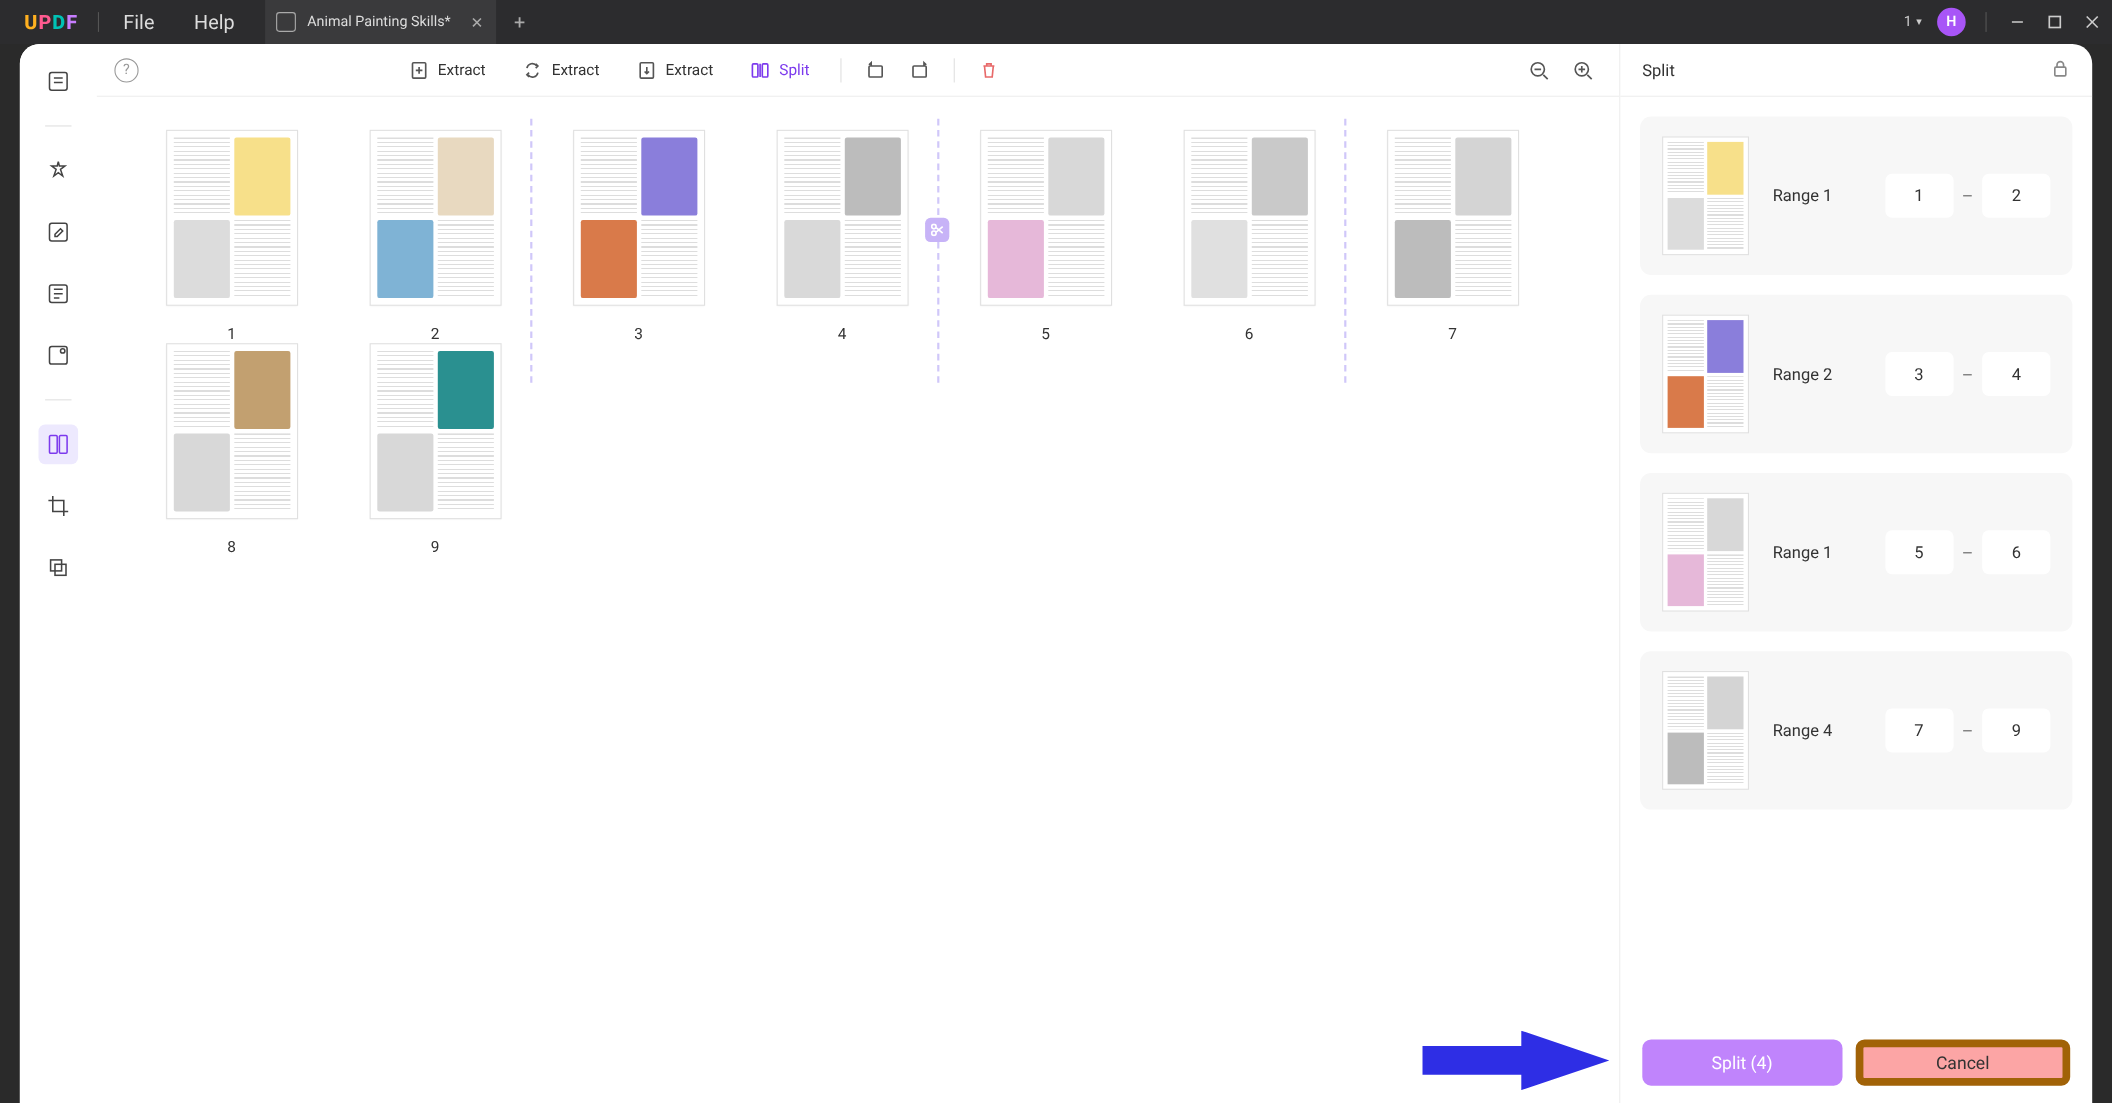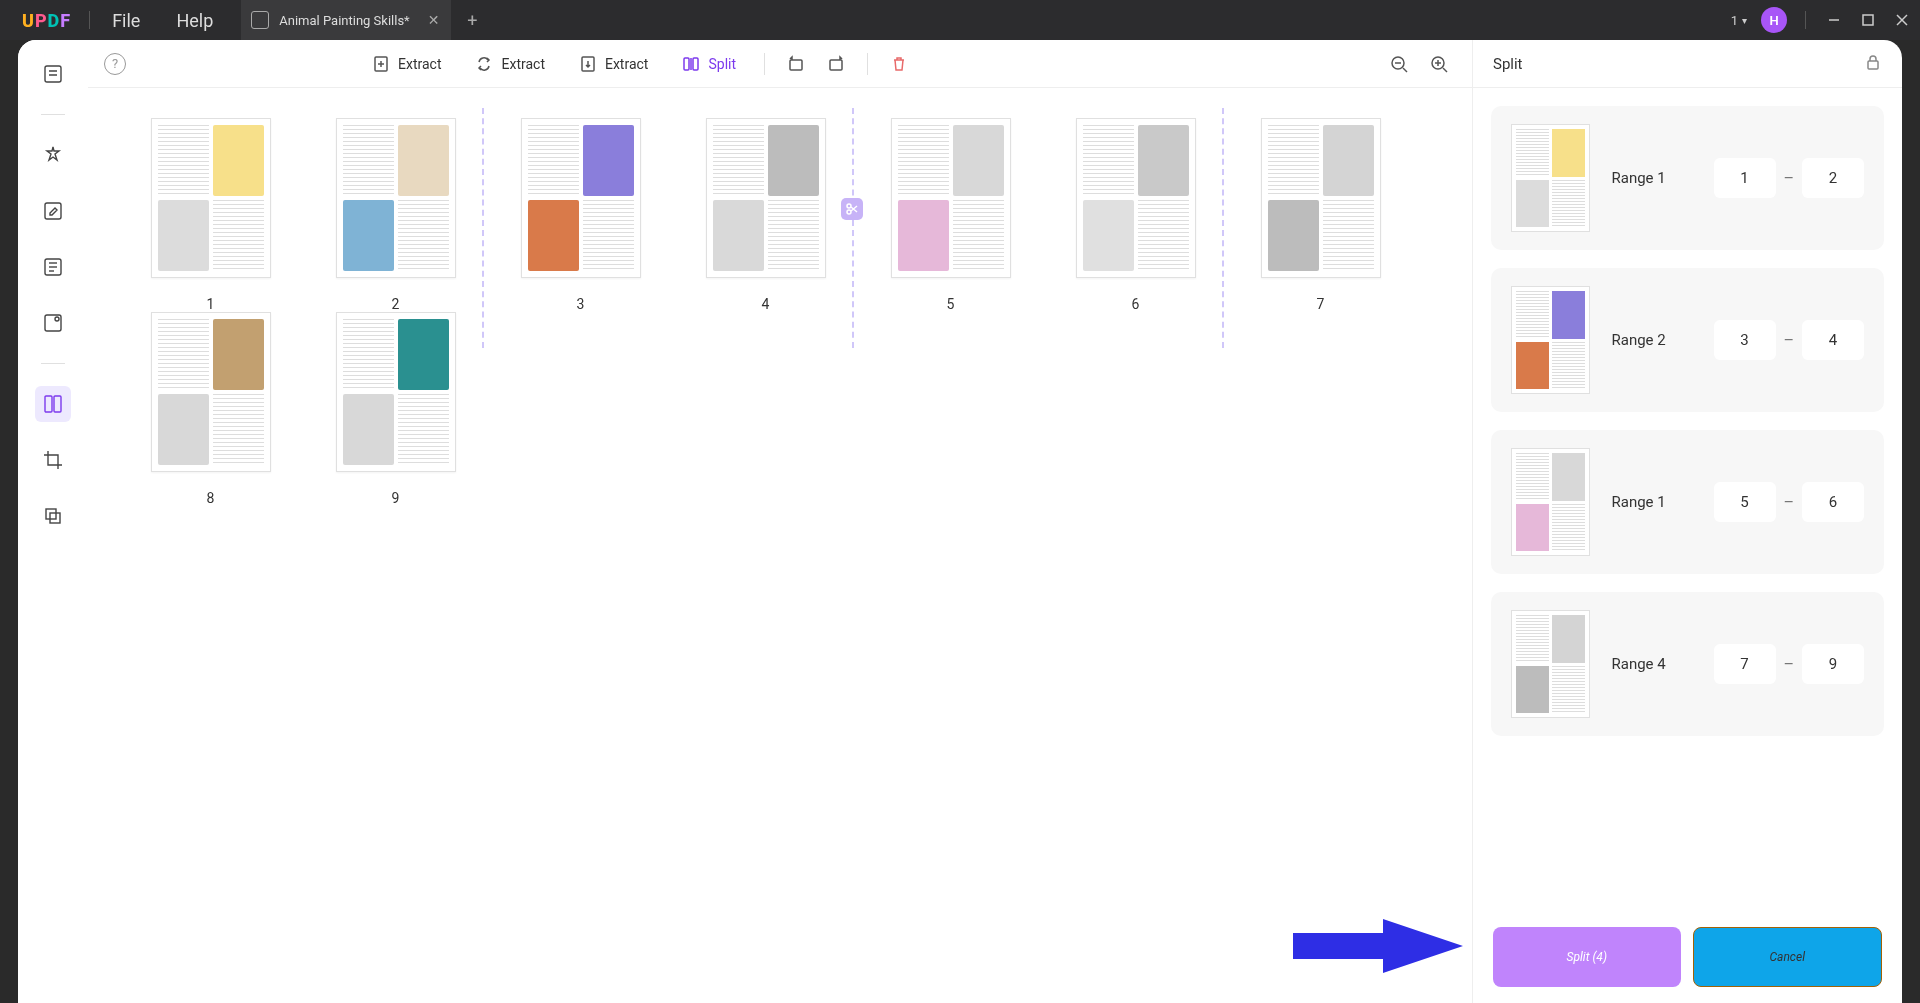--- a/index.html
+++ b/index.html
@@ -62,23 +62,23 @@
 .lock svg{stroke:#888;stroke-width:1.5;fill:none;}
 .ranges{flex:1;padding:18px 18px;overflow:auto;display:flex;flex-direction:column;gap:18px;}
 .rcard{background:#f7f7f7;border-radius:10px;padding:18px 20px;display:flex;align-items:center;gap:22px;}
 .rthumb{width:82px;height:108px;background:#fff;border:1px solid #e0e0e0;padding:4px;display:grid;grid-template-columns:1fr 1fr;grid-template-rows:1fr 1fr;gap:3px;}
 .rthumb .txt{background:repeating-linear-gradient(#ddd 0 1px,transparent 1px 3px);}
 .rlabel{font-size:15px;color:#333;flex:0 0 80px;}
 .numwrap{display:flex;align-items:center;gap:8px;margin-left:auto;}
 .num{width:62px;height:40px;background:#fff;border-radius:6px;display:flex;align-items:center;justify-content:center;font-size:15px;color:#333;border:none;text-align:center;}
 .dash{color:#777;}
 .rfoot{padding:16px 20px;display:flex;gap:12px;justify-content:flex-end;align-items:center;position:relative;}
-.btn{flex:1;max-width:200px;height:60px;border-radius:8px;display:flex;align-items:center;justify-content:center;font-size:12px;cursor:pointer;font-style:italic;}
+.btn{flex:1;max-width:200px;height:42px;border-radius:8px;display:flex;align-items:center;justify-content:center;font-size:16px;cursor:pointer;}
 .btn.primary{background:#c084fc;color:#fff;}
-.btn.secondary{background:#0ea5e9;border:1px solid #a16207;color:#333;}
+.btn.secondary{background:#fca5a5;border:7px solid #a16207;color:#333;}
 
 
 .arrow{position:absolute;left:-180px;top:8px;}
 .arrow svg{fill:#2e2ee5;}
 </style>
 </head>
 <body>
 
 <div class="titlebar">
   <div class="logo"><span class="u">U</span><span class="p">P</span><span class="d">D</span><span class="f">F</span></div>

